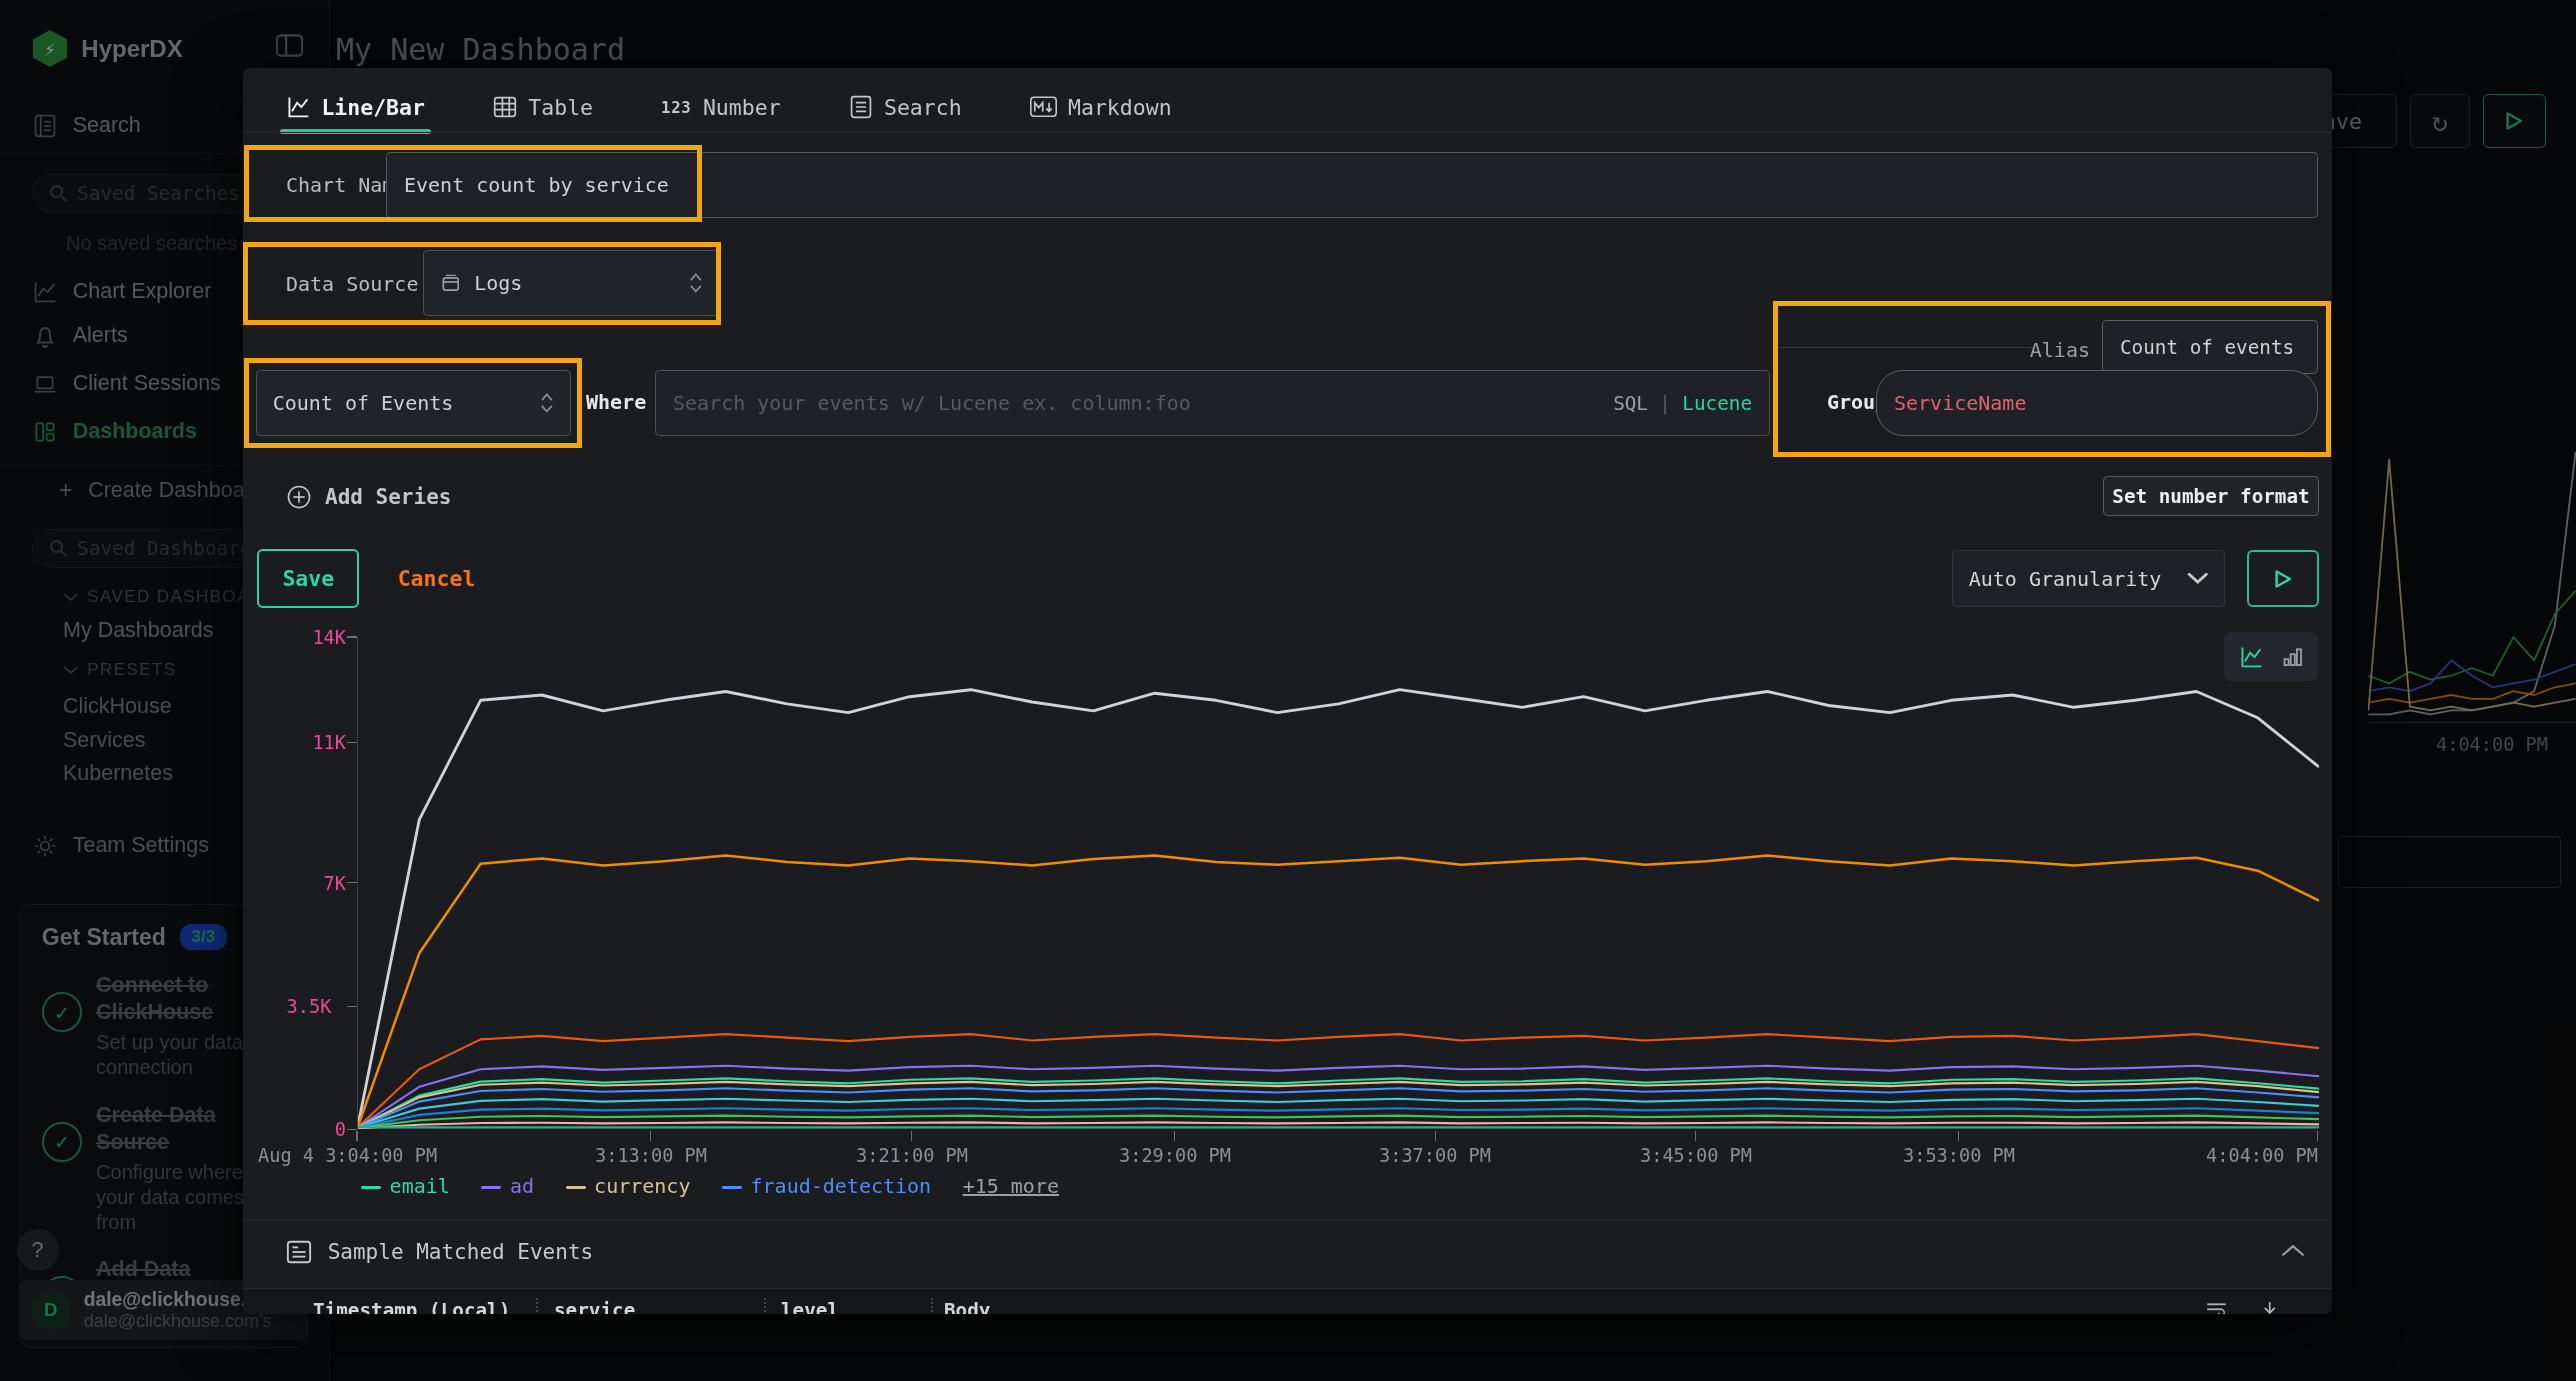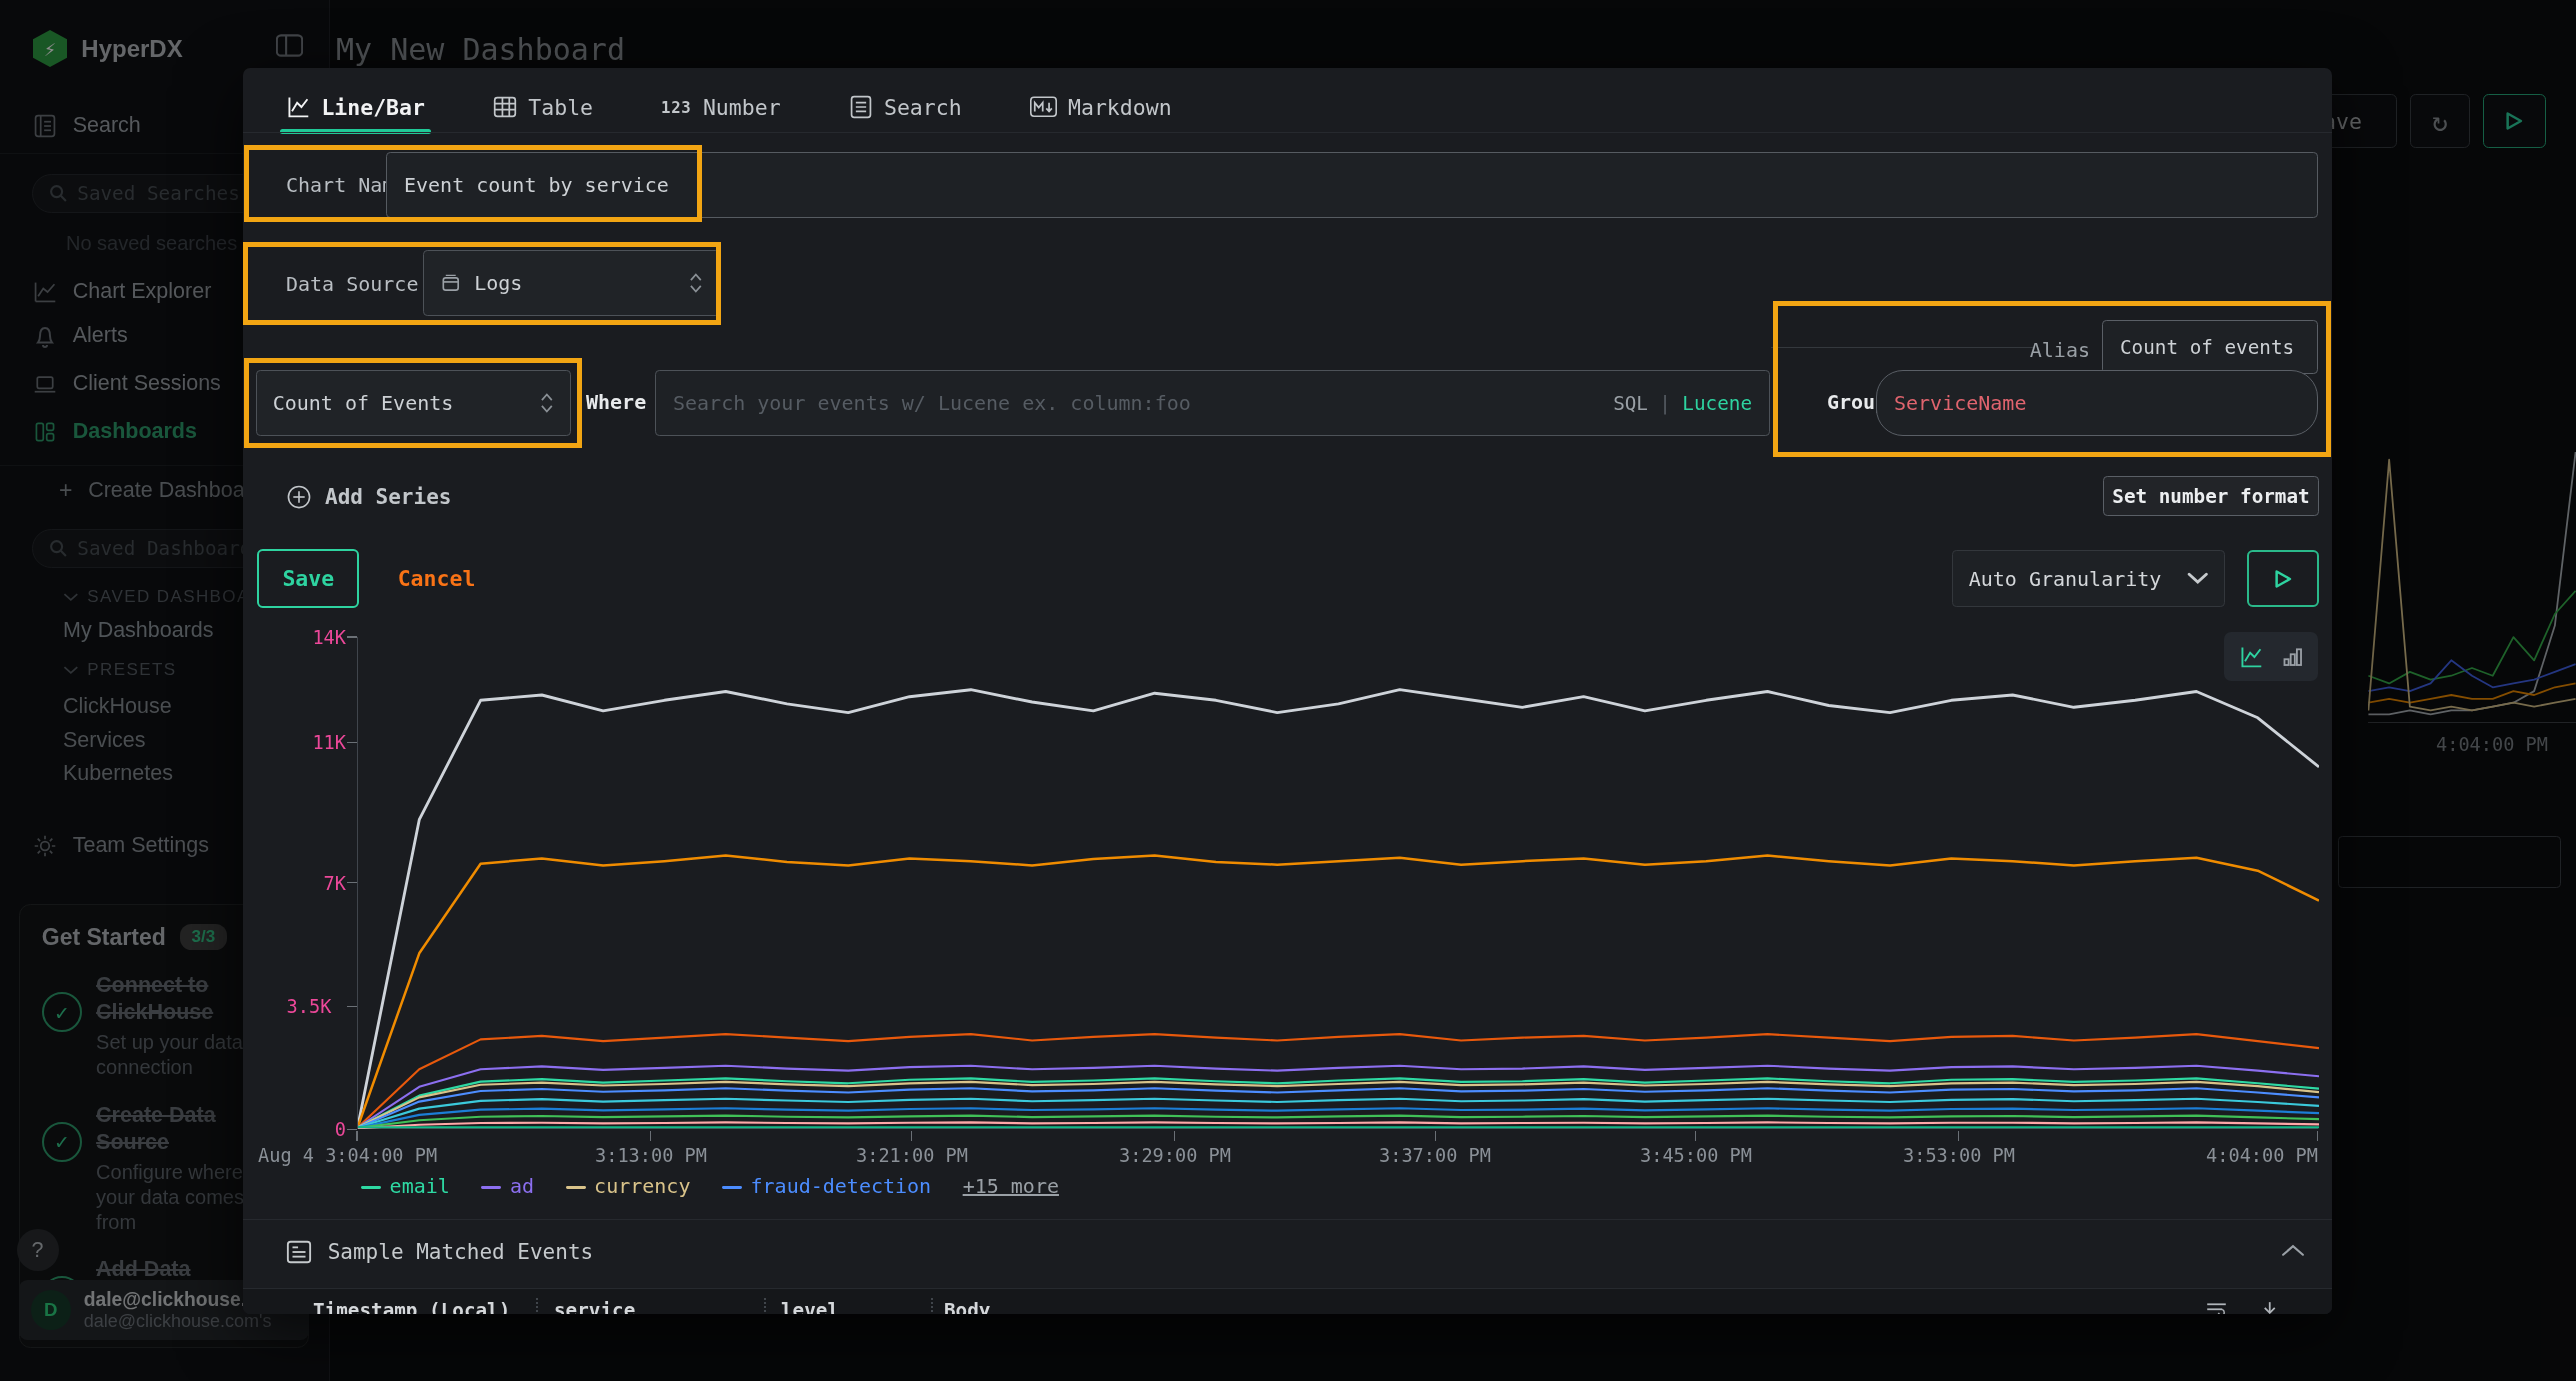--- a/index.html
+++ b/index.html
@@ -27,21 +27,21 @@
               font-size:17px; letter-spacing:1.4px; font-family:"Liberation Sans",sans-serif; }
   .gs-card { left:19.3px; top:904px; width:290px; height:444px; background:#131517;
              border:1.4px solid #26292b; border-radius:11.4px; padding:18.6px 21.5px; overflow:hidden; }
   .gs-step { display:flex; gap:14.3px; margin-top:21.5px; }
   .gs-check { flex:0 0 auto; width:40px; height:40px; border:2.1px solid #2f9e6e; border-radius:50%;
               color:#35c98a; font-size:21.5px; display:flex; align-items:center; justify-content:center; margin-top:20px;}
   .gs-title { font-size:21.5px; font-weight:bold; color:#6a7077; text-decoration:line-through;
               font-family:"Liberation Sans",sans-serif; line-height:1.25; }
   .gs-desc { font-size:20px; color:#60666d; font-family:"Liberation Sans",sans-serif;
              line-height:1.25; margin-top:4.3px; white-space:normal; }
-  .badge { background:#404040; color:#35c98a; border-radius:11.4px; padding:2.9px 11.4px;
+  .badge { background:#1d4ed8; color:#35c98a; border-radius:11.4px; padding:2.9px 11.4px;
            font-size:17px; font-weight:bold; font-family:"Liberation Sans",sans-serif;}
   .user-chip { left:19.3px; top:1280px; width:290px; height:60px; background:#26292d;
                border-radius:8.6px; display:flex; align-items:center; gap:13px; padding:0 11.4px; z-index:2;}
   .avatar { width:40px; height:40px; border-radius:50%; background:#163b2b; color:#2ed37e;
             font-size:18.6px; font-weight:bold; display:flex; align-items:center; justify-content:center;
             font-family:"Liberation Sans",sans-serif; }
   .help-fab { left:16.5px; top:1229px; width:42px; height:42px; border-radius:50%; background:#2a2d31;
               color:#b9bec3; font-size:21.5px; display:flex; align-items:center; justify-content:center; z-index:2;
               font-family:"Liberation Sans",sans-serif; }
 

